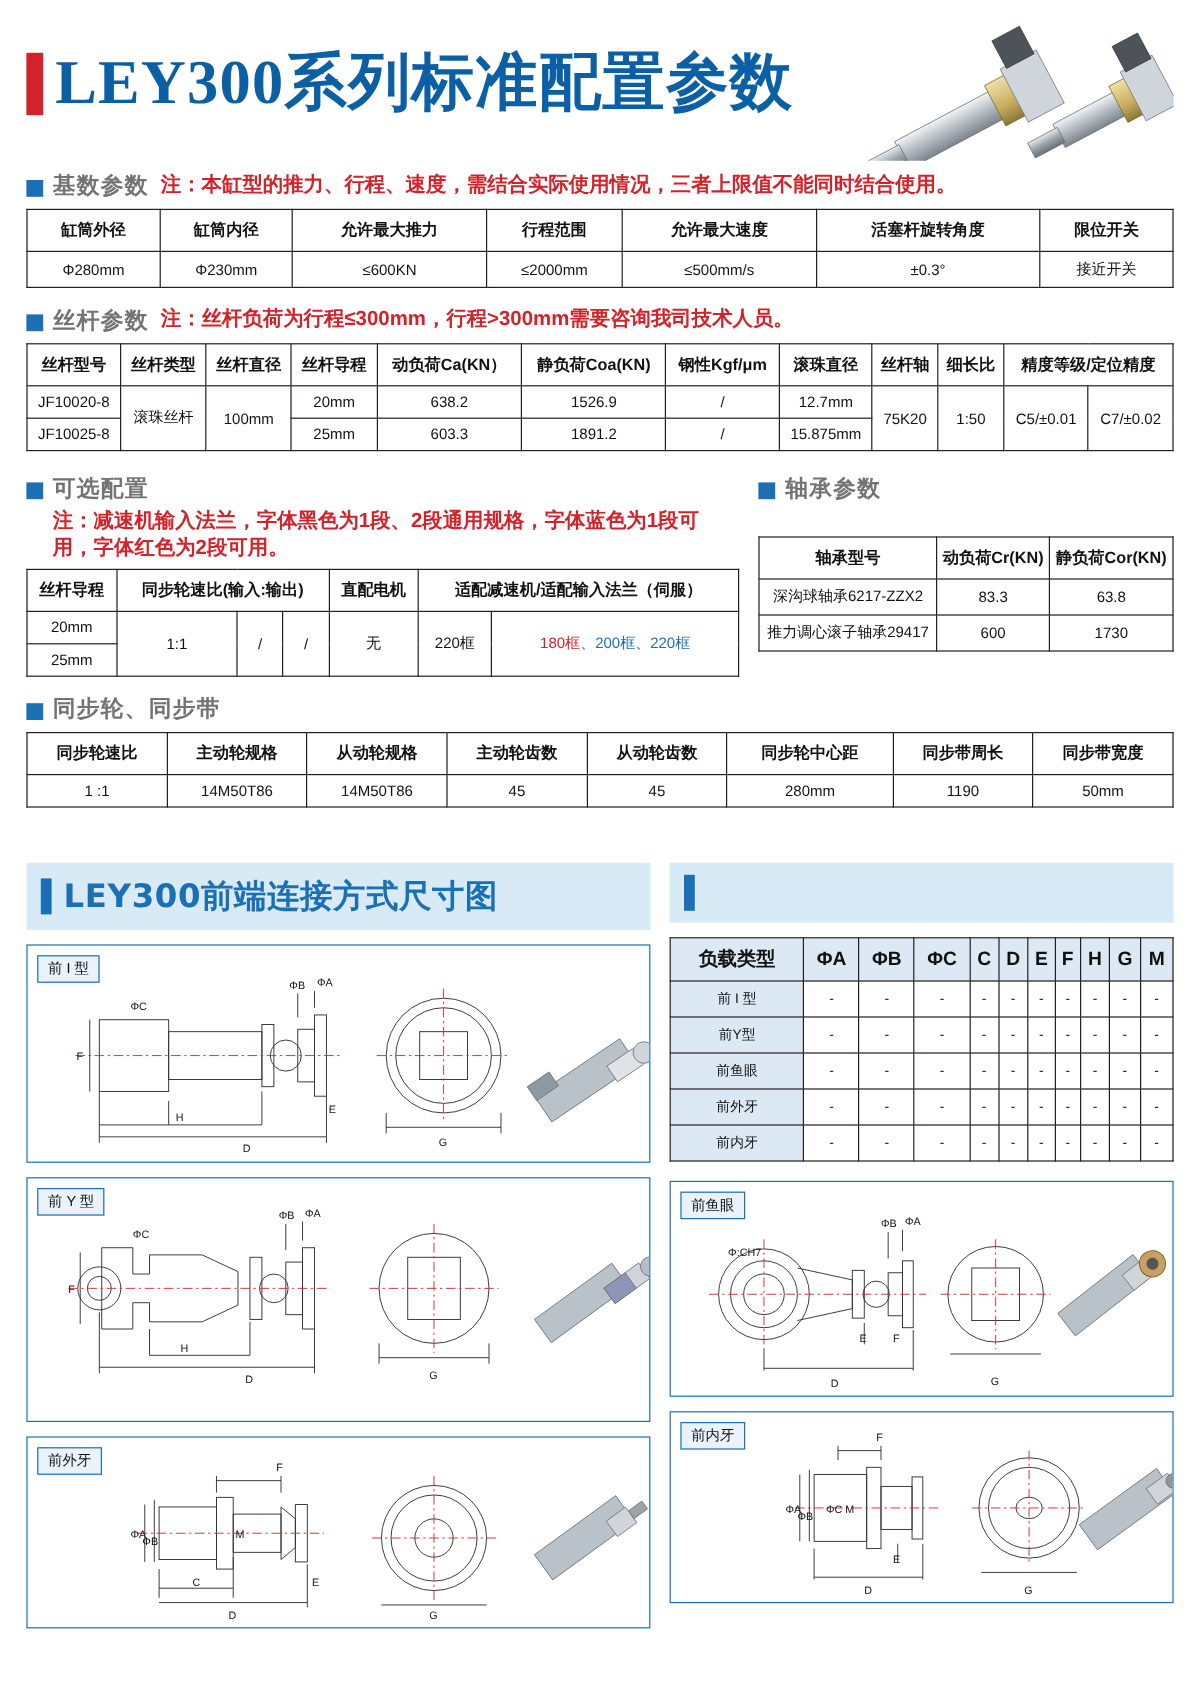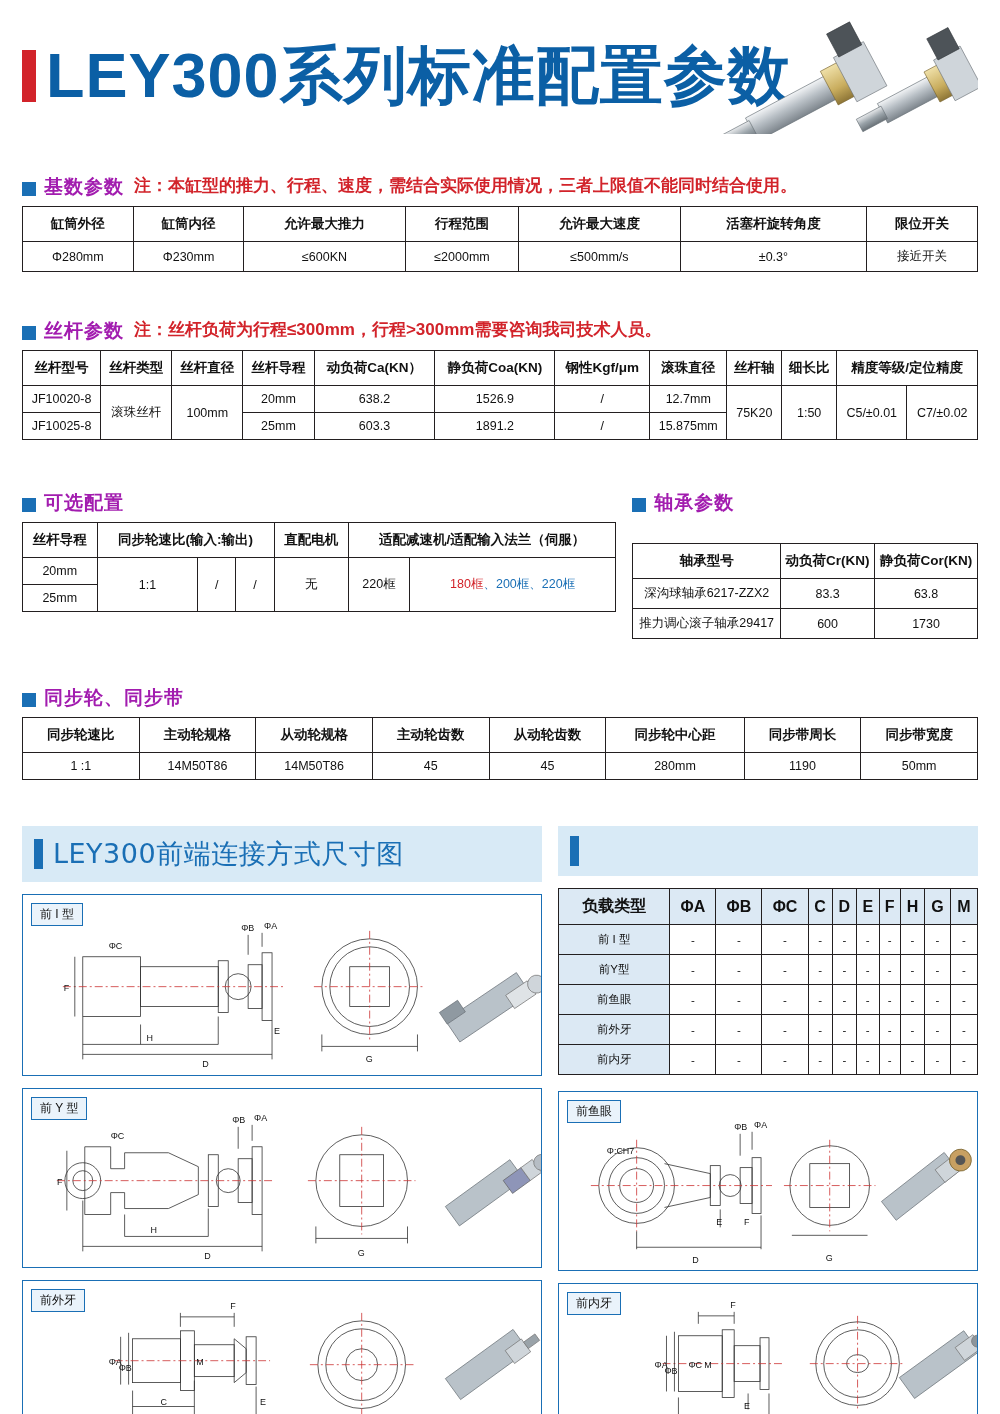--- a/index.html
+++ b/index.html
@@ -12,30 +12,30 @@
     position:relative;
     overflow:hidden;
   }
   .page { position:relative; width:1000px; height:1414px; padding:0 22px; }
 
   
   .header { position:relative; height:128px; }
   .title-row { display:flex; align-items:center; padding-top:44px; }
   .title-bar { width:14px; height:52px; background:#d2232a; margin-right:10px; }
   .main-title {
-    font-size:63px; font-weight:bold; letter-spacing:1px;
+    font-size:52px; font-weight:bold; letter-spacing:1px;
     color:#0b5fa5; line-height:1;
-    font-family:Liberation Sans, sans-serif;
+    font-family:Liberation Serif, serif;
   }
   .header-art { position:absolute; right:0; top:4px; width:300px; height:130px; }
 
   
   .sec-head { display:flex; align-items:flex-end; margin:14px 0 6px 0; }
   .sec-sq { width:14px; height:14px; background:#1a6fb5; margin-right:8px; margin-bottom:4px; }
-  .sec-title { font-size:19px; font-weight:bold; color:#a21caf; letter-spacing:1px;margin-top:32px; }
+  .sec-title { font-size:19px; font-weight:bold; color:#737373; letter-spacing:1px; }
   .sec-note { font-size:17px; color:#d2232a; margin-left:10px; margin-bottom:3px; font-weight:bold; }
 
   
   table { border-collapse:collapse; width:100%; }
   td, th { border:1px solid #231f20; text-align:center; font-size:12.5px; padding:6px 2px; font-weight:normal; }
   thead td { font-weight:bold; font-size:13.5px; padding:8px 2px; }
   .red { color:#d2232a; }
   .blue { color:#1a6fb5;text-align:right; }
 
   .two-col { display:flex; gap:16px; }
@@ -45,21 +45,21 @@
   
   .lower { display:flex; gap:16px; margin-top:46px; }
   .lower-left { width:520px; }
   .lower-right { flex:1; }
 
   .band {
     background:#d8eaf6; display:flex; align-items:center;
     padding:10px 12px; margin-bottom:12px;
   }
   .band-bar { width:9px; height:30px; background:#1a6fb5; margin-right:10px; }
-  .band-title { font-size:27px; font-weight:normal; color:#1a6fb5; letter-spacing:0.5px;
+  .band-title { font-size:27px; font-weight:bold; color:#1a6fb5; letter-spacing:0.5px;
     font-family:"DejaVu Sans","Liberation Sans",sans-serif; }
 
   .drawbox { border:1px solid #1a6fb5; position:relative; margin-bottom:12px; background:#fff; }
   .drawtag {
     position:absolute; left:8px; top:8px; background:#eaf3fb; border:1px solid #1a6fb5;
     font-size:12px; padding:2px 8px; color:#111; z-index:3;
   }
   .dw { width:100%; display:block; }
 
   
@@ -193,20 +193,21 @@
       </tr>
     </tbody>
   </table>
 
   <div class="two-col" style="margin-top:4px;">
     <div class="col-left">
       <div class="sec-head">
         <div class="sec-sq"></div>
         <div class="sec-title">可选配置</div>
       </div>
+      <div class="sec-note" style="margin:-4px 0 6px 22px;">注：减速机输入法兰，字体黑色为1段、2段通用规格，字体蓝色为1段可用，字体红色为2段可用。</div>
       <table>
         <thead>
           <tr>
             <td>丝杆导程</td>
             <td colspan="3">同步轮速比(输入:输出)</td>
             <td>直配电机</td>
             <td colspan="2">适配减速机/适配输入法兰（伺服）</td>
           </tr>
         </thead>
         <tbody>
@@ -338,21 +339,21 @@
             <text x="242" y="34">ΦA</text>
             <text x="41" y="96">F</text>
             <text x="124" y="147">H</text>
             <text x="252" y="140">E</text>
             <text x="180" y="173">D</text>
             <text x="344" y="168">G</text>
           </g>
         </svg>
       </div>
 
-      <div class="drawbox" style="height:180px;">
+      <div class="drawbox" style="height:204px;">
         <div class="drawtag">前 Y 型</div>
         <svg class="dw" viewBox="0 0 520 180">
           <g stroke="#333" fill="none" stroke-width="0.8">
             <path d="M62 58 h26 v22 h14 v-16 h44 l30 14 v28 l-30 14 h-44 v-16 h-14 v22 h-26 z"></path>
             <circle cx="60" cy="92" r="18"></circle>
             <circle cx="60" cy="92" r="10"></circle>
             <rect x="186" y="66" width="10" height="52"></rect>
             <circle cx="206" cy="92" r="12"></circle>
             <rect x="216" y="70" width="14" height="44"></rect>
             <rect x="230" y="58" width="10" height="68"></rect>

